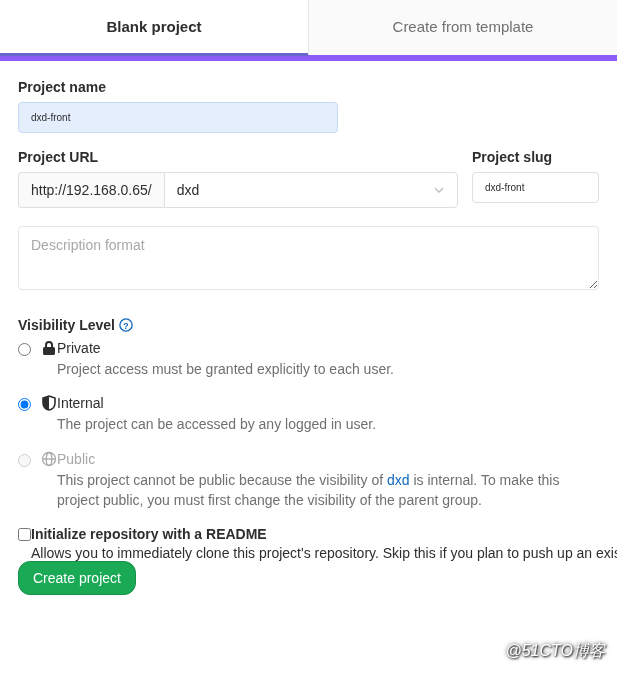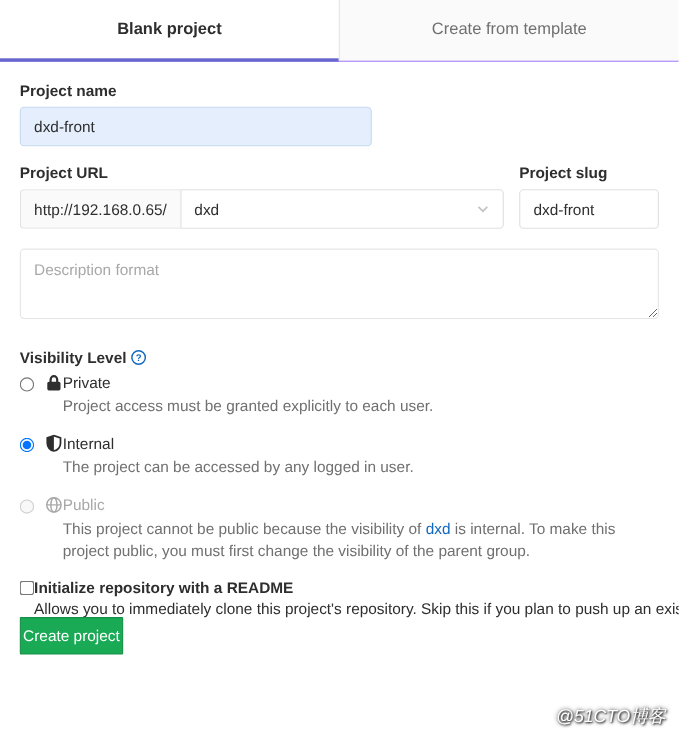--- a/index.html
+++ b/index.html
@@ -1,24 +1,24 @@
 <!DOCTYPE html>
 <html><head>
   <meta charset="utf-8">
   <style>
     * { box-sizing: border-box; margin: 0; padding: 0; }
     body { font-family: -apple-system, BlinkMacSystemFont, "Segoe UI", Helvetica, Arial, sans-serif; font-size: 14px; color: #2e2e2e; width: 617px; overflow: hidden; }
-    .tabs { display: flex; border-bottom: 1px solid #8b5cf6; }
+    .tabs { display: flex; border-bottom: 6px solid #8b5cf6; }
     .tab { flex: 1; text-align: center; padding: 18px 0; cursor: pointer; color: #707070; font-size: 15px; }
     .tab.active { color: #2e2e2e; font-weight: 600; border-bottom: 3px solid #6666cc; margin-bottom: -1px; }
     .tab:not(.active) { background: #fafafa; border-left: 1px solid #e5e5e5; }
     .content { padding: 18px 18px 18px 18px; }
     .group { margin-bottom: 16px; }
     .label { font-weight: 600; color: #2e2e2e; font-size: 14px; display: block; margin-bottom: 7px; }
-    .input-text { width: 100%; padding: 9px 12px; border: 1px solid #dfdfdf; border-radius: 4px; font-size: 14px; color: #2e2e2e; background: #fff; }
+    .input-text { width: 100%; padding: 9px 12px; border: 1px solid #dfdfdf; border-radius: 4px; font-size: 10px; color: #2e2e2e; background: #fff; }
     .input-text.highlighted { background: #e4eefc; border-color: #c5d9f2; width: 320px; }
     .url-row { display: flex; gap: 14px; }
     .url-col-left { flex: 0 0 440px; }
     .url-col-right { flex: 1; min-width: 0; }
     .url-input-group { display: flex; }
     .url-prefix { padding: 9px 12px; border: 1px solid #dfdfdf; border-right: none; border-radius: 4px 0 0 4px; background: #fafafa; color: #2e2e2e; font-size: 14px; white-space: nowrap; }
     .url-select { flex: 1; display: flex; align-items: center; justify-content: space-between; padding: 9px 12px; border: 1px solid #dfdfdf; border-radius: 0 4px 4px 0; background: #fff; cursor: pointer; }
     .chevron { color: #c4c4c4; font-size: 12px; }
     .hint { color: #888; font-size: 14px; margin-top: 10px; }
     .hint .link { color: #1068bf; cursor: pointer; }
@@ -32,21 +32,21 @@
     .radio-content { display: flex; align-items: flex-start; }
     .radio-icon { margin-top: 0px; flex-shrink: 0; }
     .radio-text .title { font-size: 14px; color: #2e2e2e; }
     .radio-text .desc { font-size: 14px; color: #707070; margin-top: 3px; line-height: 1.45; }
     .radio-text .desc .link { color: #1068bf; cursor: pointer; }
     .public-disabled .title, .public-disabled .radio-icon { color: #a8a8a8; }
     .checkbox-item { display: flex; align-items: flex-start; gap: 0; margin-bottom: 0; }
     .checkbox-item input[type=checkbox] { margin-top: 2px; cursor: pointer; }
     .checkbox-text .title { font-weight: 600; font-size: 14px; }
     .checkbox-text .desc { font-size: 14px; color: #2e2e2e; margin-top: 3px; white-space: nowrap; }
-    .btn-create { background: #1aaa55; color: #fff; border: 1px solid #168f48; border-radius: 1px; padding: 8px 2px; font-size: 14px; font-weight: 500; cursor: pointer; }
+    .btn-create { background: #1aaa55; color: #fff; border: 1px solid #168f48; border-radius: 12px; padding: 8px 14px; font-size: 14px; font-weight: 500; cursor: pointer; }
     .watermark { position: fixed; right: 12px; bottom: 22px; color: #fff; font-size: 16px; text-shadow: 0 0 4px rgba(0,0,0,0.8), 1px 1px 2px rgba(0,0,0,0.9); pointer-events: none; font-style: italic; }
     svg { display: block; }
   </style>
 </head>
 <body>
 
 <div class="tabs">
   <div class="tab active">Blank project</div>
   <div class="tab">Create from template</div>
 </div>

